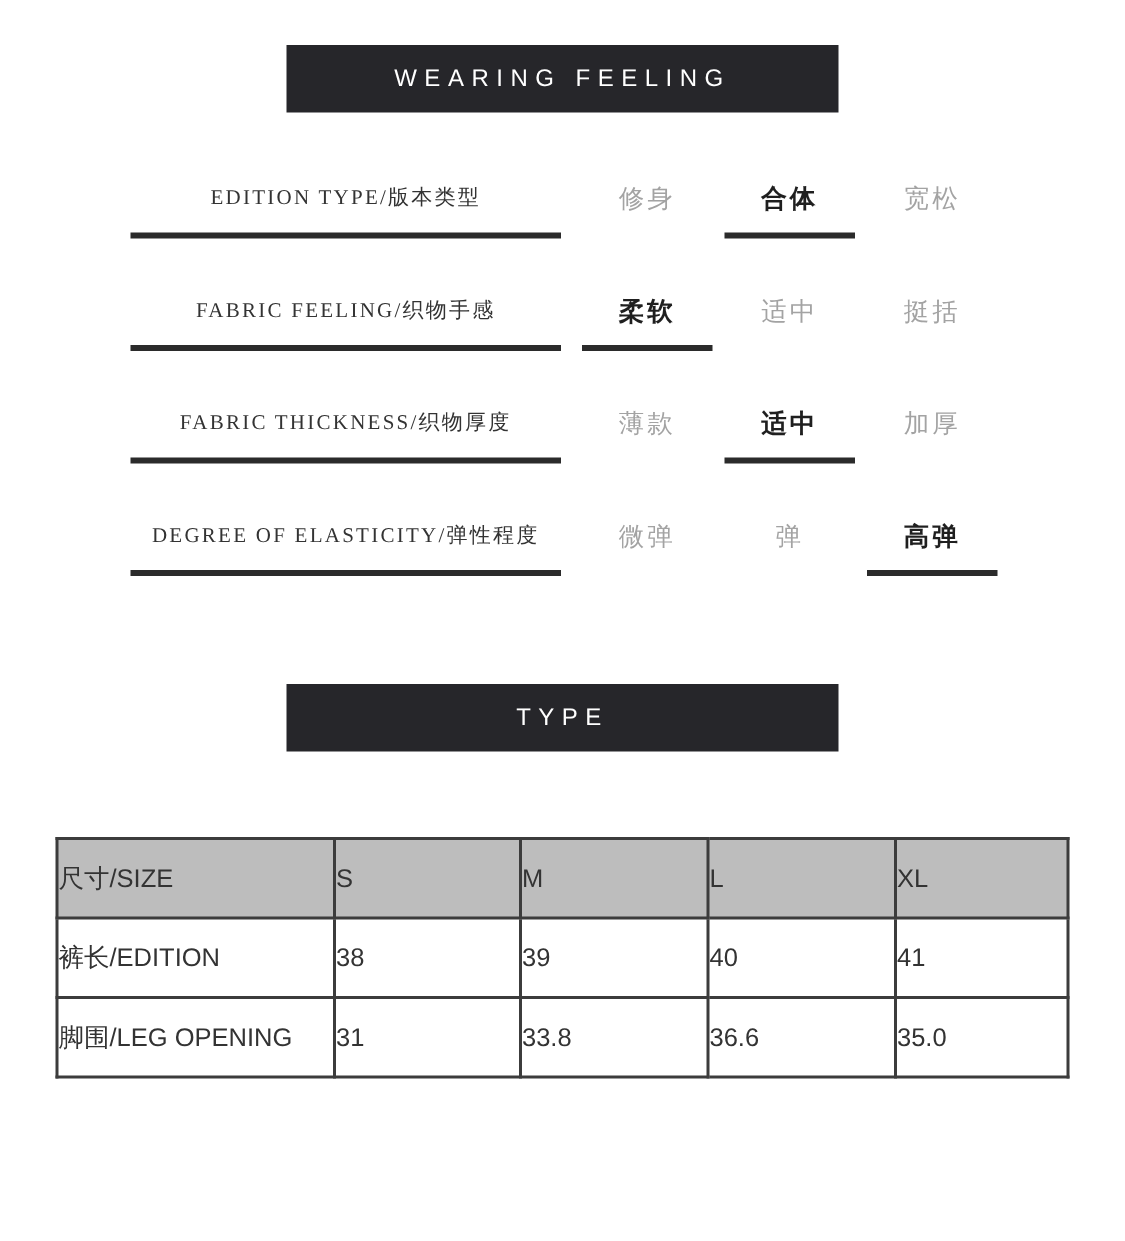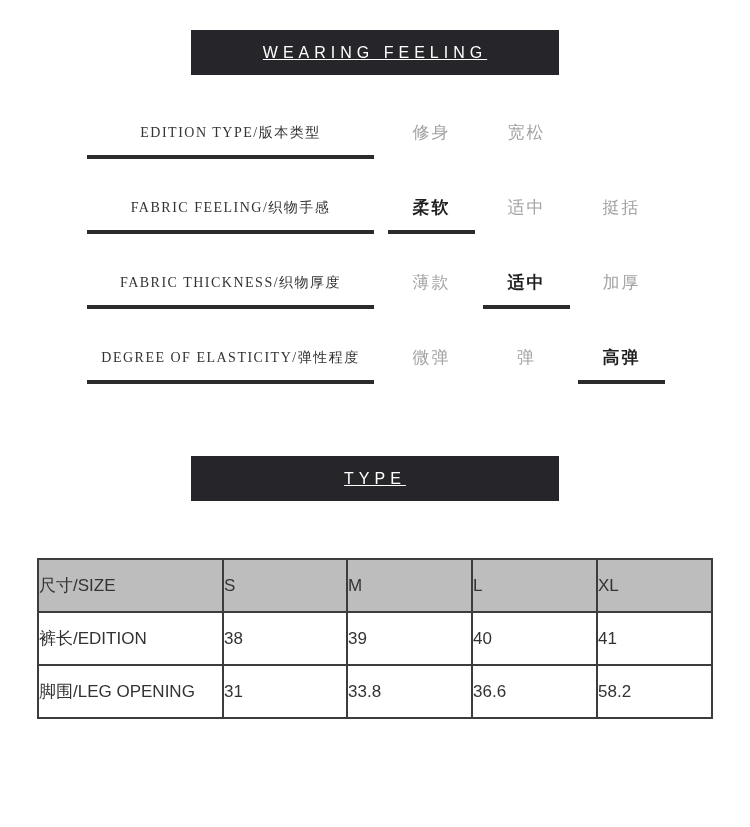--- a/index.html
+++ b/index.html
@@ -4,21 +4,21 @@
 <style>
   html,body{margin:0;padding:0;background:#ffffff;}
   .page{
     width:750px;height:827px;background:#ffffff;overflow:hidden;
     font-family:"Liberation Sans","DejaVu Sans",sans-serif;
     position:relative;
   }
   .banner{
     width:368px;height:45px;margin:0 auto;background:#26262a;color:#ffffff;
     display:flex;align-items:center;justify-content:center;
-    font-size:16px;letter-spacing:5px;font-weight:normal;text-decoration:underline;
+    font-size:16px;letter-spacing:5px;font-weight:normal;
   }
   .banner.first{margin-top:30px;}
   .banner.second{margin-top:72px;}
 
   .attr-row{display:flex;align-items:flex-end;margin-top:27px;}
   .attr-row.first{margin-top:36px;}
   .attr-label{
     box-sizing:border-box;margin-left:87px;width:287px;height:48px;line-height:44px;
     text-align:center;border-bottom:4px solid #2b2b2b;
     font-size:14px;letter-spacing:1.5px;color:#333333;font-weight:500;
@@ -53,20 +53,21 @@
   <div class="banner first">
     <span>WEARING FEELING</span>
   </div>
 
   <div>
 
     <div class="attr-row first">
       <div class="attr-label">EDITION TYPE/版本类型</div>
       <div class="attr-opts">
         <div class="opt">修身</div>
+        <div class="opt selected">合体</div>
         <div class="opt">宽松</div>
       </div>
     </div>
 
     <div class="attr-row">
       <div class="attr-label">FABRIC FEELING/织物手感</div>
       <div class="attr-opts">
         <div class="opt selected">柔软</div>
         <div class="opt">适中</div>
         <div class="opt">挺括</div>
@@ -120,18 +121,18 @@
         <td>38</td>
         <td>39</td>
         <td>40</td>
         <td>41</td>
       </tr>
       <tr>
         <td>脚围/LEG OPENING</td>
         <td>31</td>
         <td>33.8</td>
         <td>36.6</td>
-        <td>58.2</td>
+        <td>35.0</td>
       </tr>
     </tbody>
   </table>
 
 </div>
 
 </body></html>

